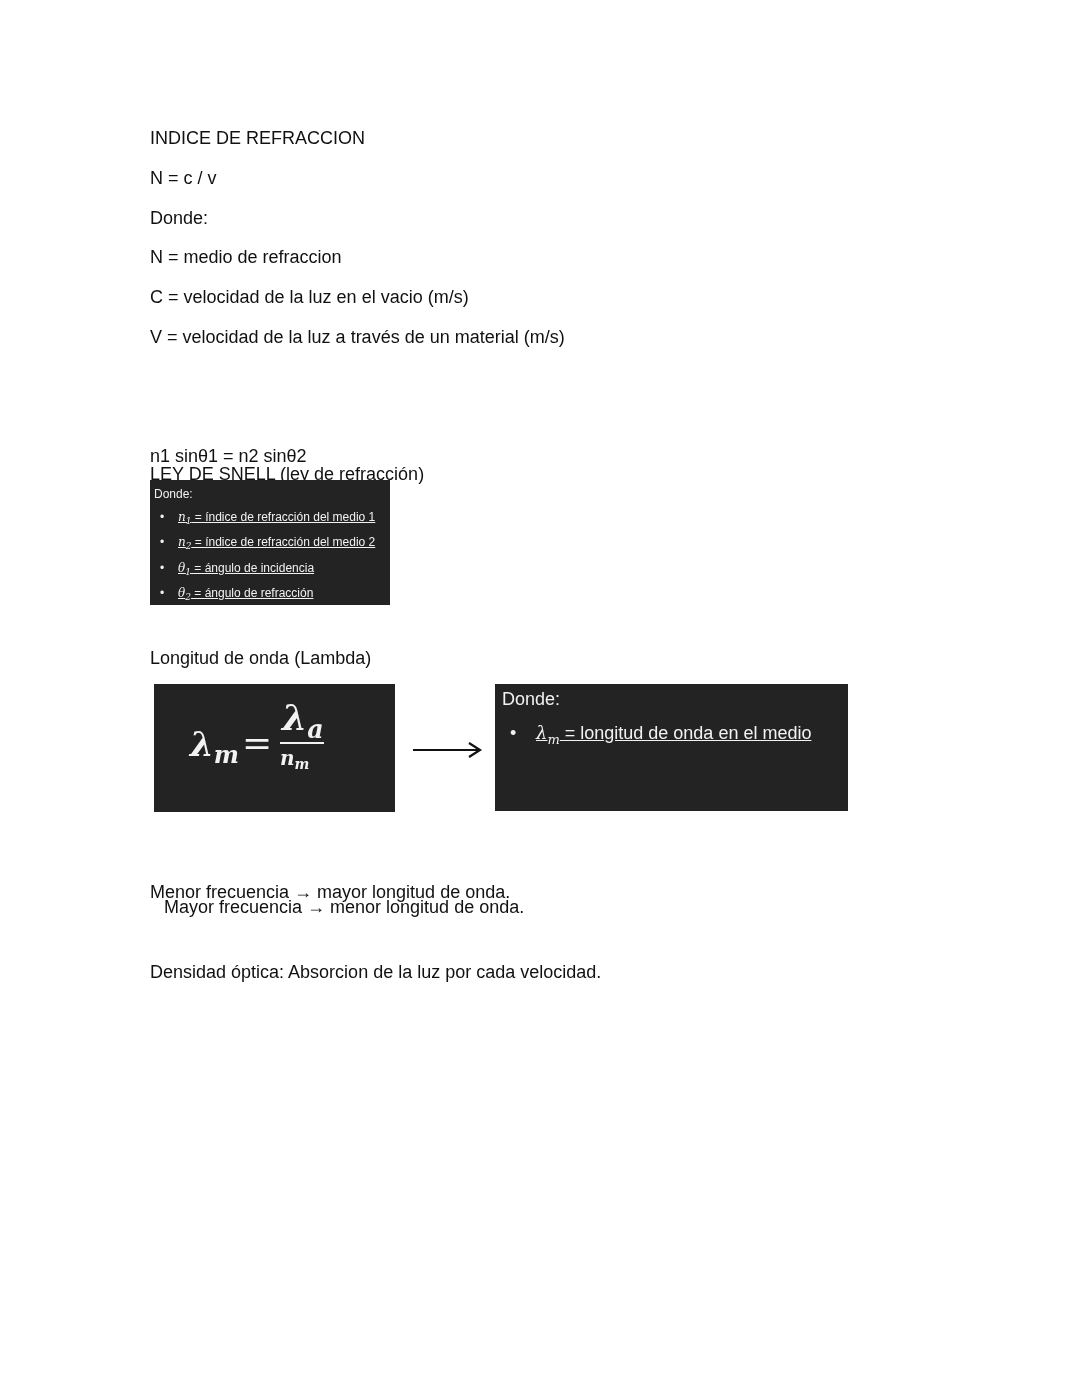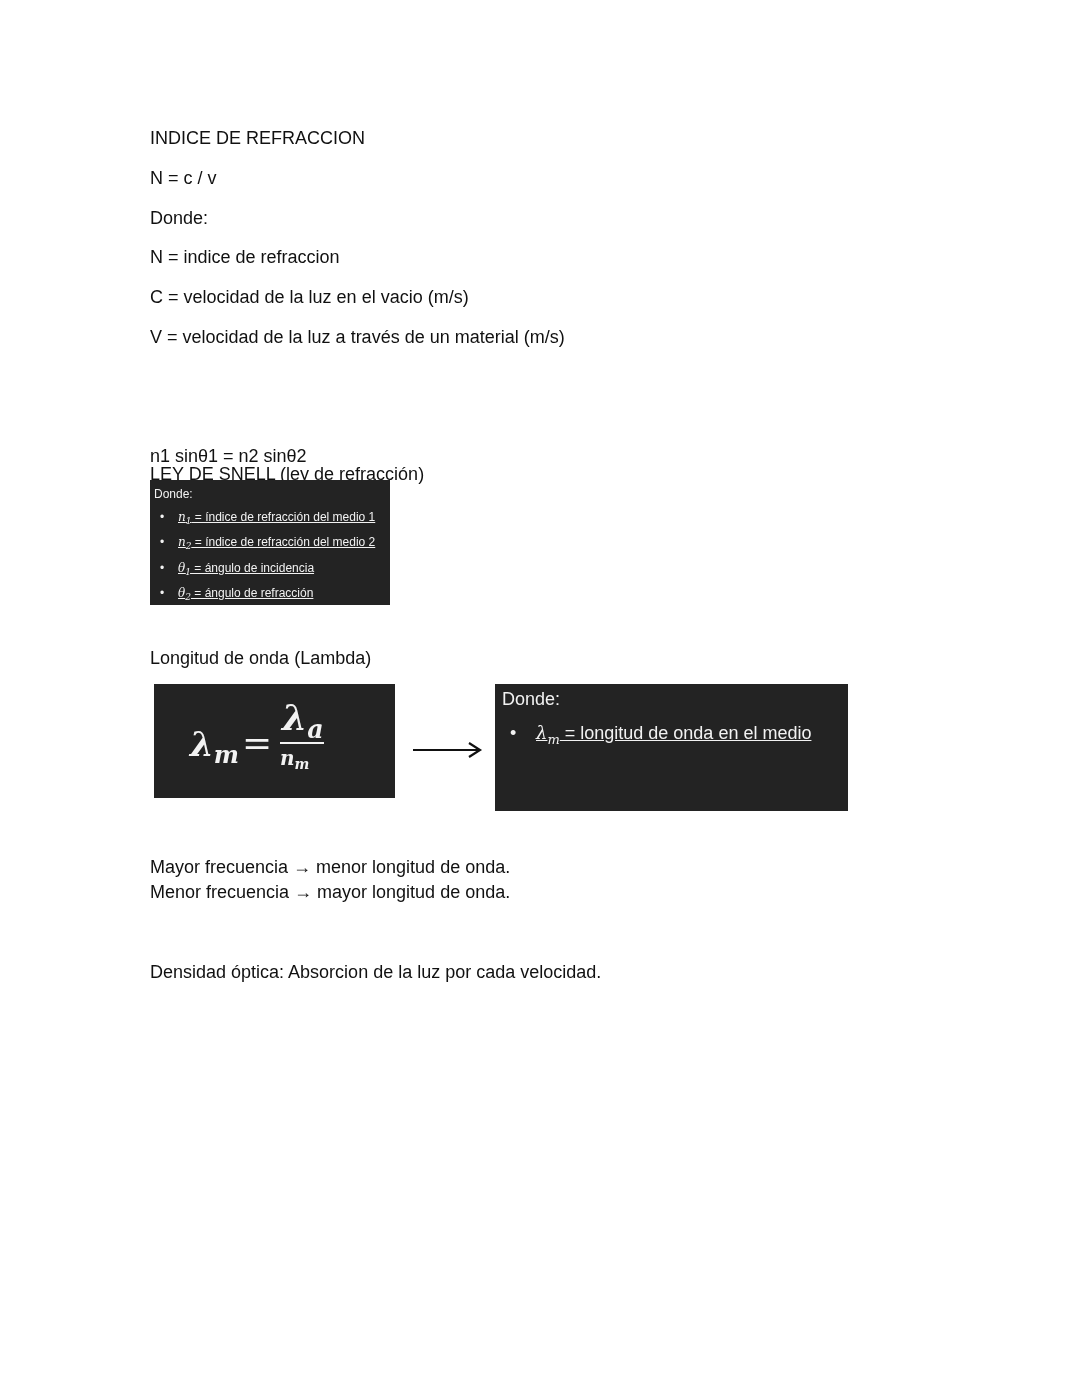--- a/index.html
+++ b/index.html
@@ -11,41 +11,41 @@
     .math sub { font-size: 70%; vertical-align: -0.3em; }
     ul.dlist { list-style: none; margin: 0; padding: 0; text-decoration: underline; }
     ul.dlist li { position: relative; white-space: nowrap; }
     ul.dlist li::before { content: "•"; position: absolute; }
 
     #box1 { left: 150px; top: 480px; width: 240px; height: 125px; padding: 7px 0 0 4px; font-size: 12px; }
     #box1 .hdr { margin-bottom: 6px; }
     #box1 ul.dlist li { padding-left: 24px; line-height: 21px; }
     #box1 ul.dlist li::before { left: 6px; font-size: 12px; }
 
-    #formula { left: 154px; top: 684px; width: 241px; height: 114px; }
+    #formula { left: 154px; top: 684px; width: 241px; height: 128px; }
     #formula .lhs { position: absolute; left: 36px; top: 40px; font-size: 34px; font-weight: bold; }
     #formula .eq { position: absolute; left: 88px; top: 38px; font-size: 36px; font-family: "DejaVu Serif", serif; }
     #formula .num { position: absolute; left: 128px; top: 12px; font-size: 36px; font-weight: bold; }
     #formula .bar { position: absolute; left: 126px; top: 58px; width: 44px; height: 2px; background: #f2f2f2; }
     #formula .den { position: absolute; left: 126px; top: 62px; font-size: 20px; font-weight: bold; }
 
     #arrow { position: absolute; left: 413px; top: 739px; width: 70px; height: 22px; }
 
     #box2 { left: 495px; top: 684px; width: 353px; height: 127px; padding: 5px 0 0 7px; font-size: 18px; }
     #box2 .hdr { margin-bottom: 8px; }
     #box2 ul.dlist li { padding-left: 34px; line-height: 30.5px; }
     #box2 ul.dlist li::before { left: 8px; }
   </style>
 </head>
 <body>
 
 <div class="line" style="top:127px;">INDICE DE REFRACCION</div>
 <div class="line" style="top:167px;">N = c / v</div>
 <div class="line" style="top:207px;">Donde:</div>
-<div class="line" style="top:246px;">N = indice de refraccion</div>
+<div class="line" style="top:246px;">N = medio de refraccion</div>
 <div class="line" style="top:286px;">C = velocidad de la luz en el vacio (m/s)</div>
 <div class="line" style="top:326px;">V = velocidad de la luz a través de un material (m/s)</div>
 
 <div class="line" style="top:422px;margin-top:41px;">LEY DE SNELL (ley de refracción)</div>
 <div class="line" style="top:445px;">n1 sinθ1 = n2 sinθ2</div>
 
 <div class="darkbox" id="box1">
   <div class="hdr">Donde:</div>
   <ul class="dlist">
     <li><span class="math">n</span><sub class="math" style="font-size:9px;">1</sub><span> = índice de refracción del medio 1</span></li>
@@ -72,15 +72,15 @@
   </svg>
 </div>
 
 <div class="darkbox" id="box2">
   <div class="hdr">Donde:</div>
   <ul class="dlist">
     <li><span class="math">λ</span><sub class="math" style="font-size:13px;">m</sub><span> = longitud de onda en el medio</span></li>
   </ul>
 </div>
 
-<div class="line" style="top:856px;">Mayor frecuencia → menor longitud de onda.</div>
+<div class="line" style="top:896px;margin-left:14px;">Mayor frecuencia → menor longitud de onda.</div>
 <div class="line" style="top:881px;">Menor frecuencia → mayor longitud de onda.</div>
 <div class="line" style="top:961px;">Densidad óptica: Absorcion de la luz por cada velocidad.</div>
 
 </body></html>

